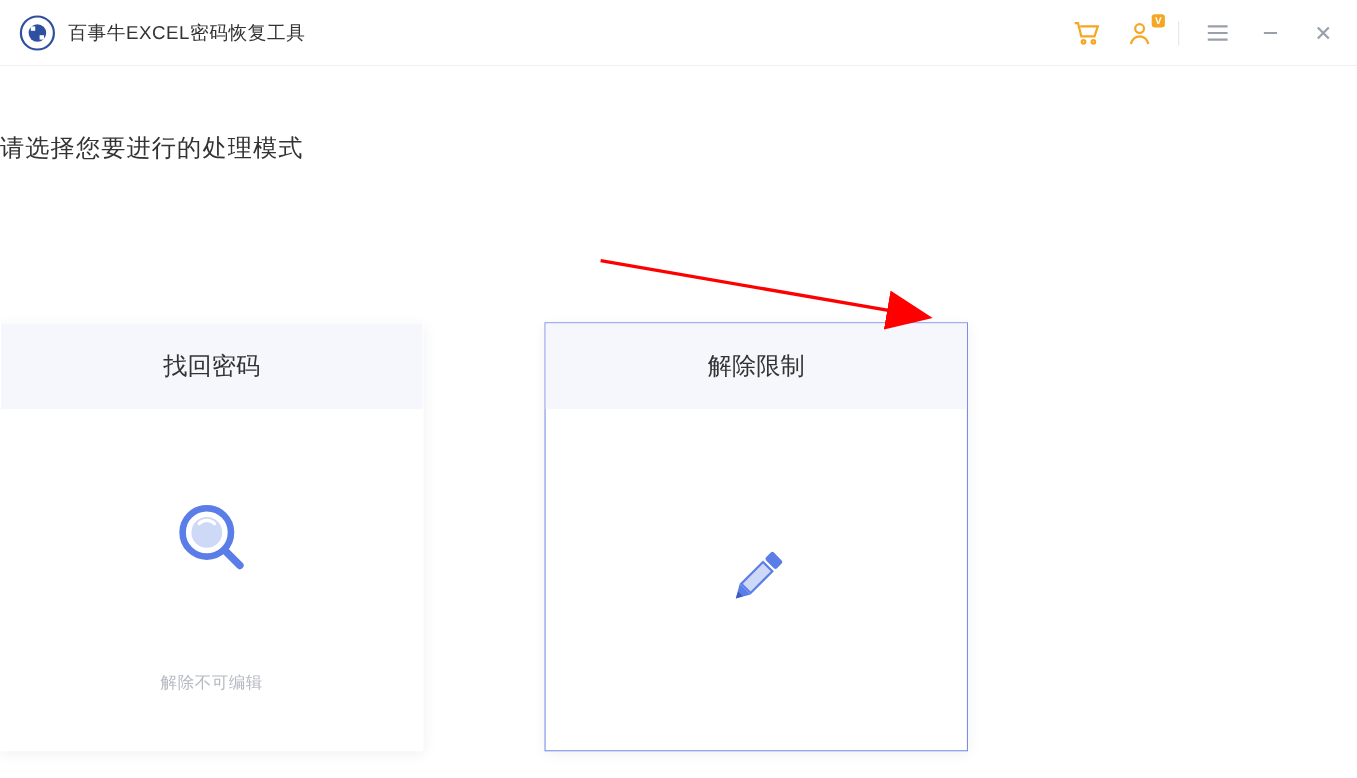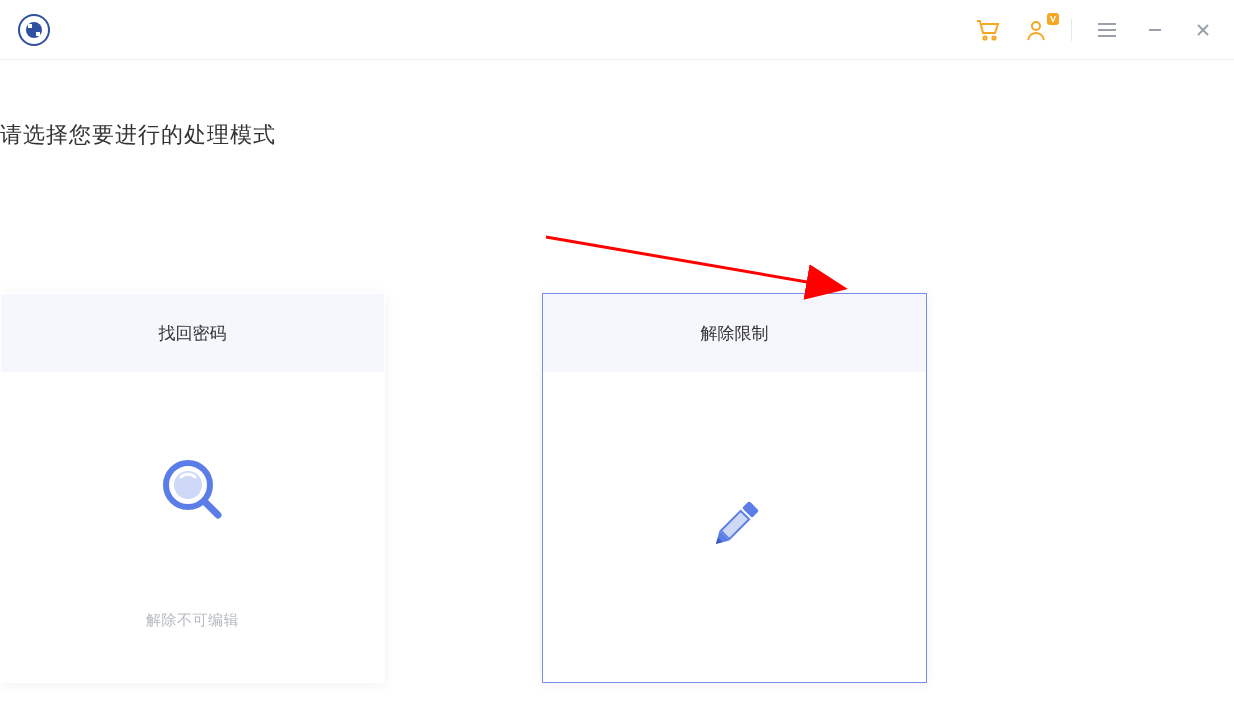--- a/index.html
+++ b/index.html
@@ -110,30 +110,29 @@
       background: #fff;
       box-shadow: 0 2px 12px rgba(0,0,0,0.06);
       cursor: pointer;
       display: flex;
       flex-direction: column;
       align-items: center;
       border: 1px solid transparent;
     }
     .card.selected {
       border: 1px solid #7b8de8;
-      margin-left: 47px;
     }
     .card-header {
       width: 100%;
       height: 78px;
       background: #f5f7fc;
       display: flex;
       align-items: center;
       justify-content: center;
-      font-size: 17px;
+      font-size: 22px;
       color: #333;
       font-weight: 500;
     }
     .card-icon-wrap {
       flex: 1;
       display: flex;
       align-items: center;
       justify-content: center;
       width: 100%;
     }
@@ -151,20 +150,21 @@
     }
   </style>
 </head>
 <body>
 
 <div class="titlebar">
   <div class="titlebar-left">
     <div class="logo-circle">
       <div class="logo-inner"></div>
     </div>
+    <div class="app-title">百事牛EXCEL密码恢复工具</div>
   </div>
   <div class="titlebar-right">
     <div class="icon-btn orange">
       <svg width="26" height="24" viewBox="0 0 26 24" fill="none" stroke="currentColor" stroke-width="2">
         <path d="M2 3h3l3 12h12l3-9H7"></path>
         <circle cx="10" cy="20" r="1.6"></circle>
         <circle cx="19" cy="20" r="1.6"></circle>
       </svg>
     </div>
     <div class="icon-btn orange">

